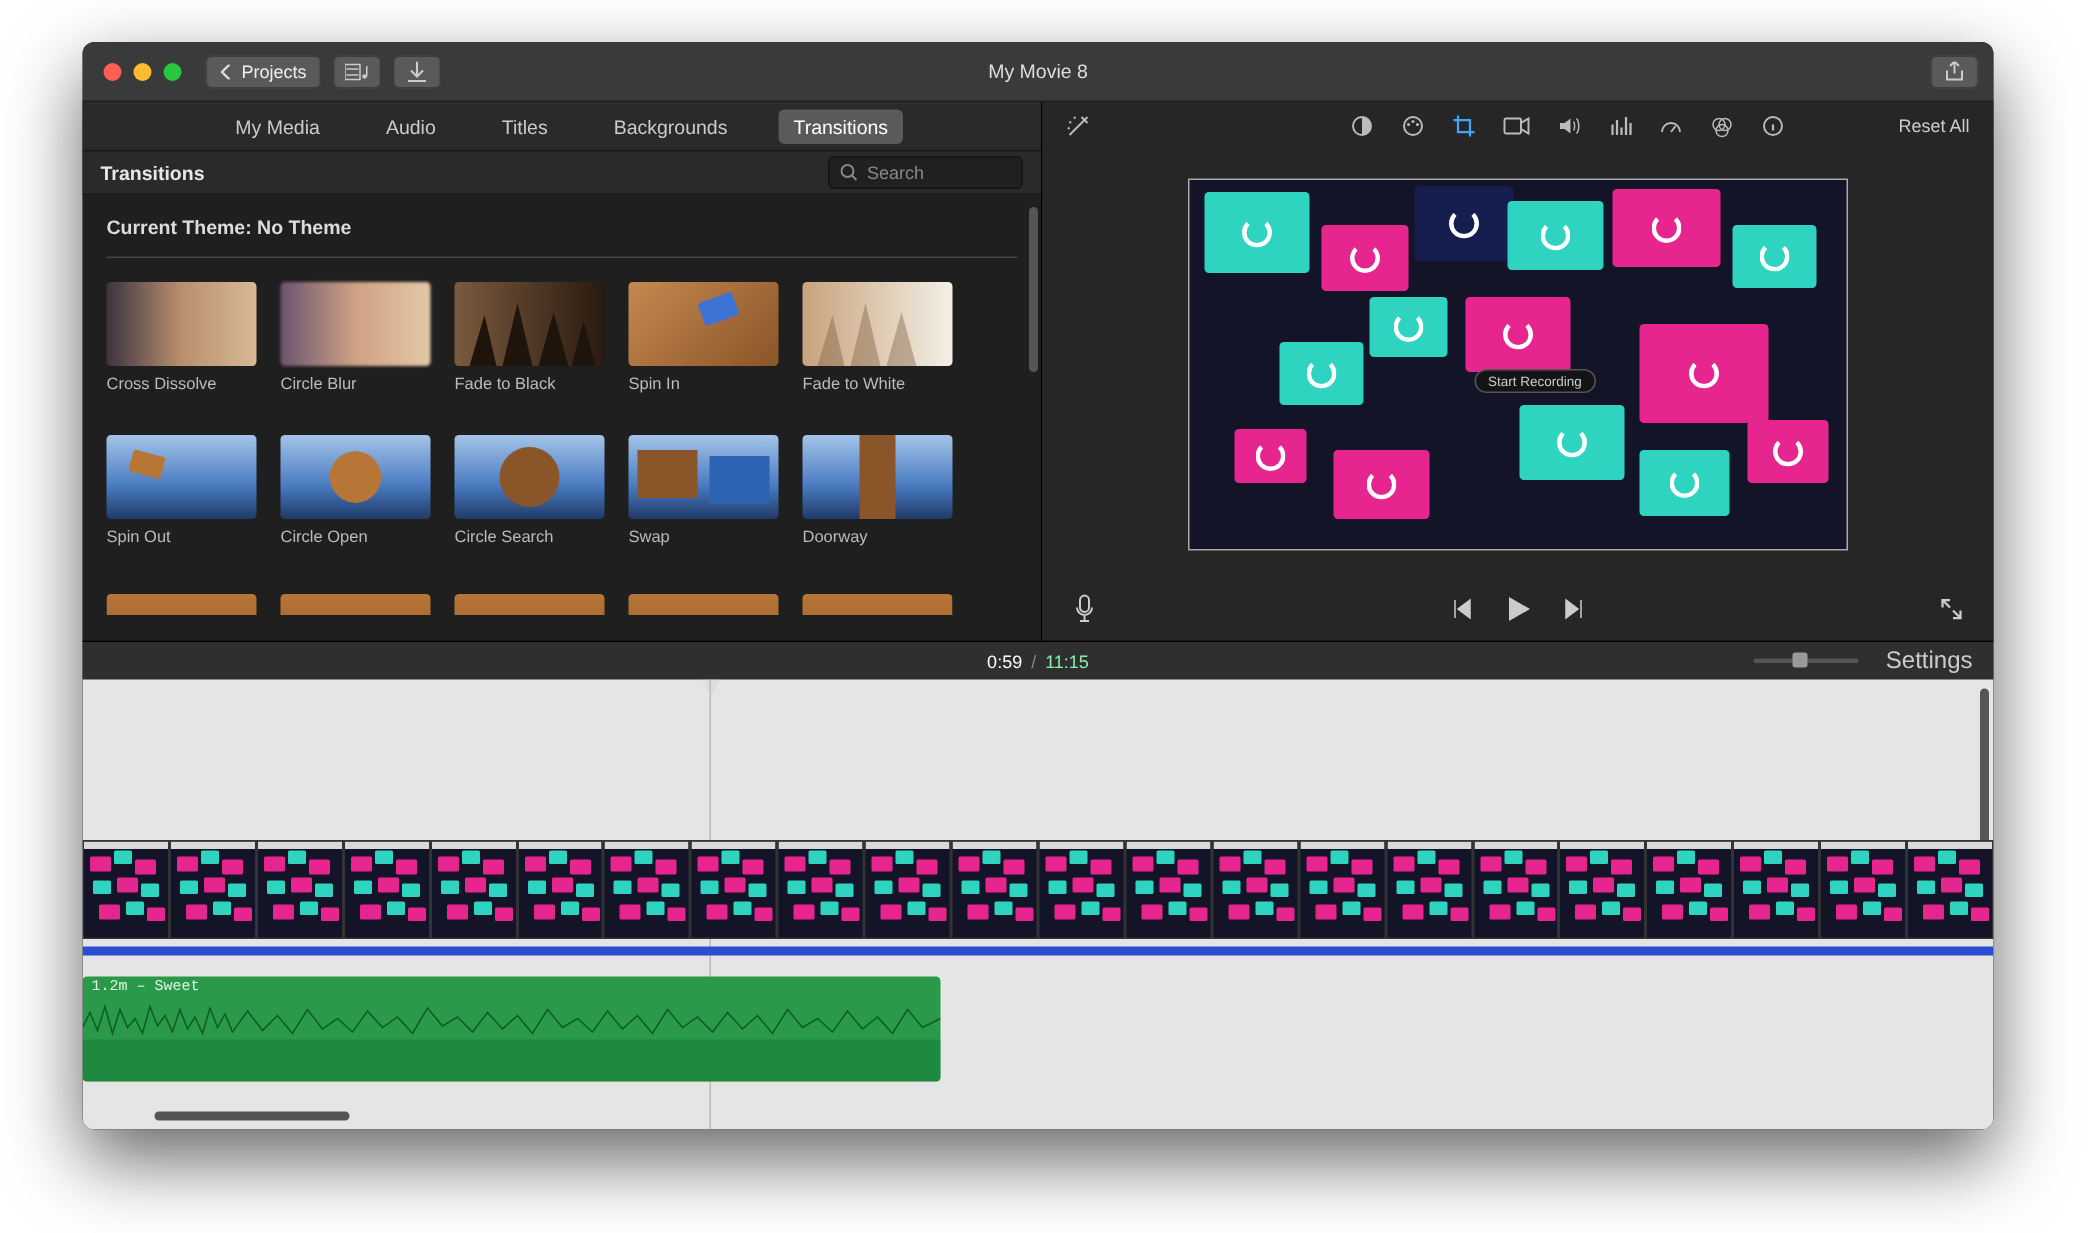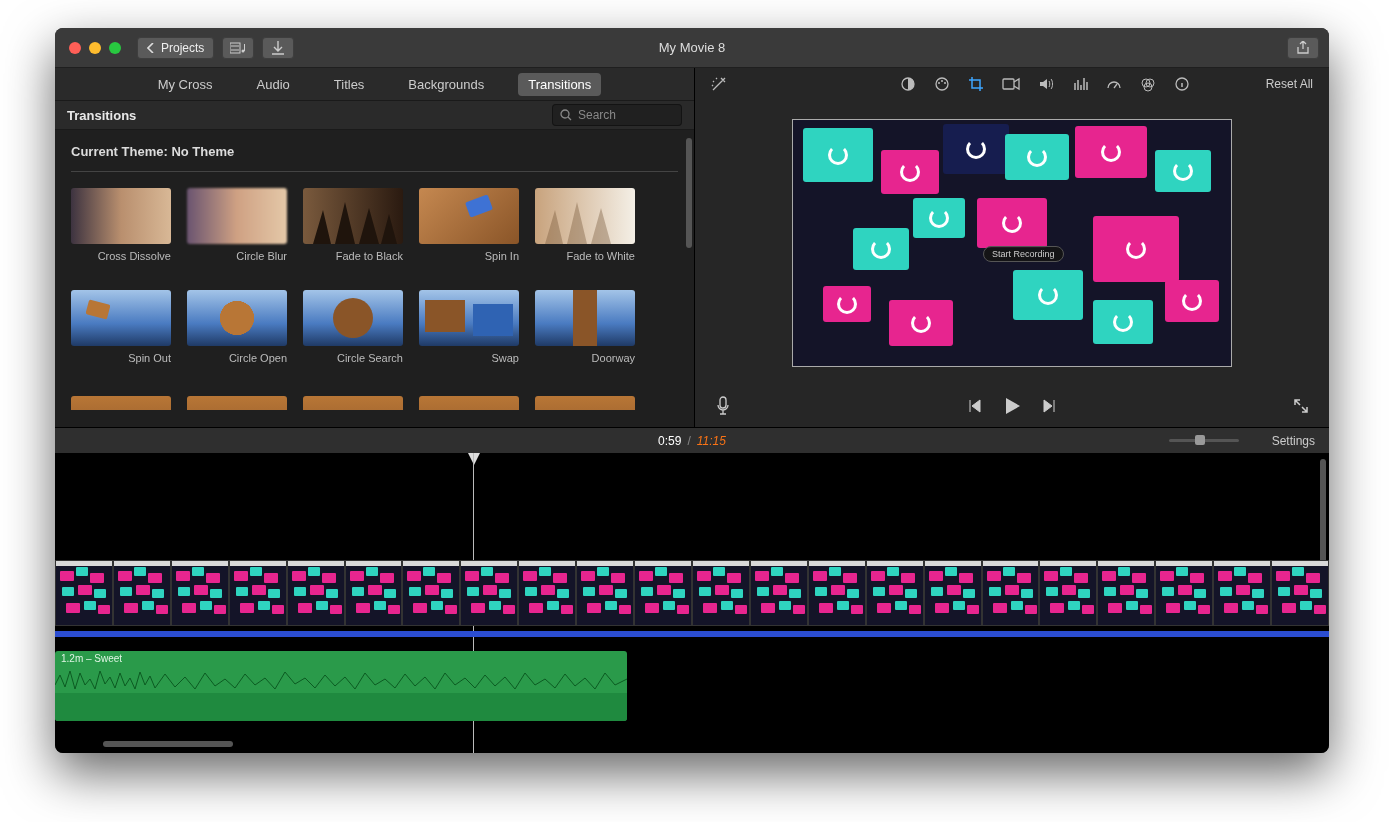--- a/index.html
+++ b/index.html
@@ -40,21 +40,21 @@
 
   
   .subheader { height: 30px; display: flex; align-items: center; padding: 0 12px; background: #2a2a2a; border-top: 1px solid #1a1a1a; border-bottom: 1px solid #1a1a1a; }
   .subheader .label { font-weight: 600; font-size: 13px; color: #e8e8e8; }
   .search { margin-left: auto; background: #202020; border-radius: 4px; height: 22px; width: 130px; display: flex; align-items: center; padding: 0 8px; gap: 6px; color: #888; font-size: 12px; box-shadow: inset 0 0 0 1px rgba(0,0,0,0.4);}
   .content-scroll { flex: 1; overflow: hidden; position: relative; }
   .scroll-thumb { position: absolute; right: 2px; top: 8px; width: 6px; height: 110px; background: #555; border-radius: 3px; }
   .content-area { padding: 14px 16px; height:100%; }
   .theme-line { font-size: 13px; font-weight: 600; color: #dcdcdc; padding-bottom: 12px; border-bottom: 1px solid #444; margin-bottom: 16px; }
   .trans-grid { display: grid; grid-template-columns: repeat(5, 100px); gap: 28px 16px; }
-  .trans-item { display: flex; flex-direction: column; align-items: flex-end; gap: 6px; }
+  .trans-item { display: flex; flex-direction: column; align-items: flex-start; gap: 6px; }
   .thumb { width: 100px; height: 56px; border-radius: 3px; position: relative; overflow: hidden; }
   .trans-label { font-size: 11px; color: #bbb; text-align:center; }
 
   
   .rtoolbar { height: 32px; display: flex; align-items: center; padding: 0 16px; gap: 18px; color: #999; background:#262626;}
   .rtoolbar .spacer { flex: 1; }
   .rtoolbar .active-icon { color: #3ea6ff; }
   .reset-all { font-size: 12px; color: #ccc; cursor: pointer; }
 
   
@@ -65,28 +65,28 @@
   .pink { background:#e7258f; } .teal { background:#2fd4c0; } .navy { background:#161d4f; }
   .tooltip { position:absolute; left:190px; top:126px; background: rgba(20,20,20,0.9); color:#ccc; font-size:9px; padding:2px 8px; border-radius:10px; border:1px solid #555;}
 
   
   .playback { height: 42px; display: flex; align-items: center; justify-content: center; gap: 18px; position: relative; background:#262626;}
   .playback .micro { position: absolute; left: 20px; }
   .playback .full { position: absolute; right: 20px; }
 
   
   .tl-header { height: 26px; background: #2f2f2f; border-top: 1px solid #000; display: flex; align-items: center; justify-content: center; gap: 6px; font-size: 12px; position:relative;}
-  .tl-header .cur { color: #fff; } .tl-header .dur { color: #f97316; font-style: italic; }
+  .tl-header .cur { color: #fff; } .tl-header .dur { color: #86efac; }
   .zoom-wrap { position:absolute; right: 90px; display:flex; align-items:center; gap:8px; }
   .zoom-track { width:70px; height:3px; background:#555; position:relative; border-radius:2px;}
   .zoom-handle { position:absolute; top:-4px; left:26px; width:10px; height:10px; background:#999; border-radius:2px;}
-  .settings { position:absolute; right:14px; font-size:12px; color:#ccc; }
-
-  
-  .timeline { flex: 0 0 auto; height: 300px; background: #000000; position: relative; overflow:hidden; }
+  .settings { position:absolute; right:14px; font-size:16px; color:#ccc; }
+
+  
+  .timeline { flex: 0 0 auto; height: 300px; background: #e5e5e5; position: relative; overflow:hidden;font-family:Liberation Mono, monospace; }
   .playhead-top { position:absolute; left:413px; top:0; width:12px; height:12px; background:#ddd; clip-path: polygon(0 0, 100% 0, 50% 100%);}
   .playhead-line { position:absolute; left:418px; top:0; width:1px; height:100%; background:#bbb; }
   .video-track { position:absolute; top:107px; left:0; right:0; height:74px; display:flex; }
   .clip-frame { width:58px; height:66px; position:relative; border:1px solid #333; background:#141428; overflow:hidden; }
   .clip-frame .bar { position:absolute; top:0; left:0; right:0; height:5px; background:#d9d9d9;}
   .audio-line { position:absolute; left:0; right:0; top:178px; height:6px; background:#2b4dd1;}
   .audio-track { position:absolute; top:198px; left:0; width:572px; height:70px; background:#2a9a4a; border-radius:3px; overflow:hidden;}
   .audio-label { position:absolute; top:2px; left:6px; font-size:10px; color:#dff5e4;}
   .wave { position:absolute; left:0; right:0; top:14px; height:28px;}
   .tl-scrollbar { position:absolute; left:0; right:0; bottom:4px; height:8px;}
@@ -134,21 +134,21 @@
       <svg width="14" height="14" viewBox="0 0 14 14">
           <path d="M7 8V1M4 3l3-3 3 3M2 6v6h10V6" fill="none" stroke="#ccc" stroke-width="1.3"></path>
         </svg>
     </div>
   </div>
 
   <div class="main">
 
     <div class="left-panel">
       <div class="tabs">
-        <div class="tab">My Cross</div>
+        <div class="tab">My Media</div>
         <div class="tab">Audio</div>
         <div class="tab">Titles</div>
         <div class="tab">Backgrounds</div>
         <div class="tab active">Transitions</div>
       </div>
       <div class="subheader">
         <span class="label">Transitions</span>
         <div class="search">
           <svg width="12" height="12" viewBox="0 0 12 12">
               <circle cx="5" cy="5" r="4" fill="none" stroke="#888" stroke-width="1.3"></circle>

